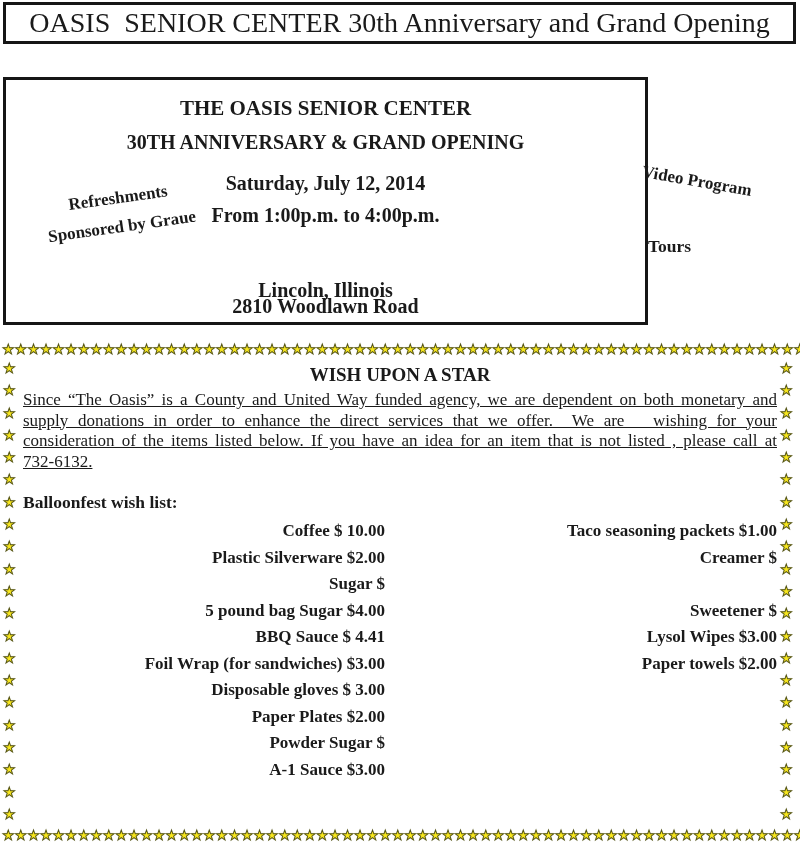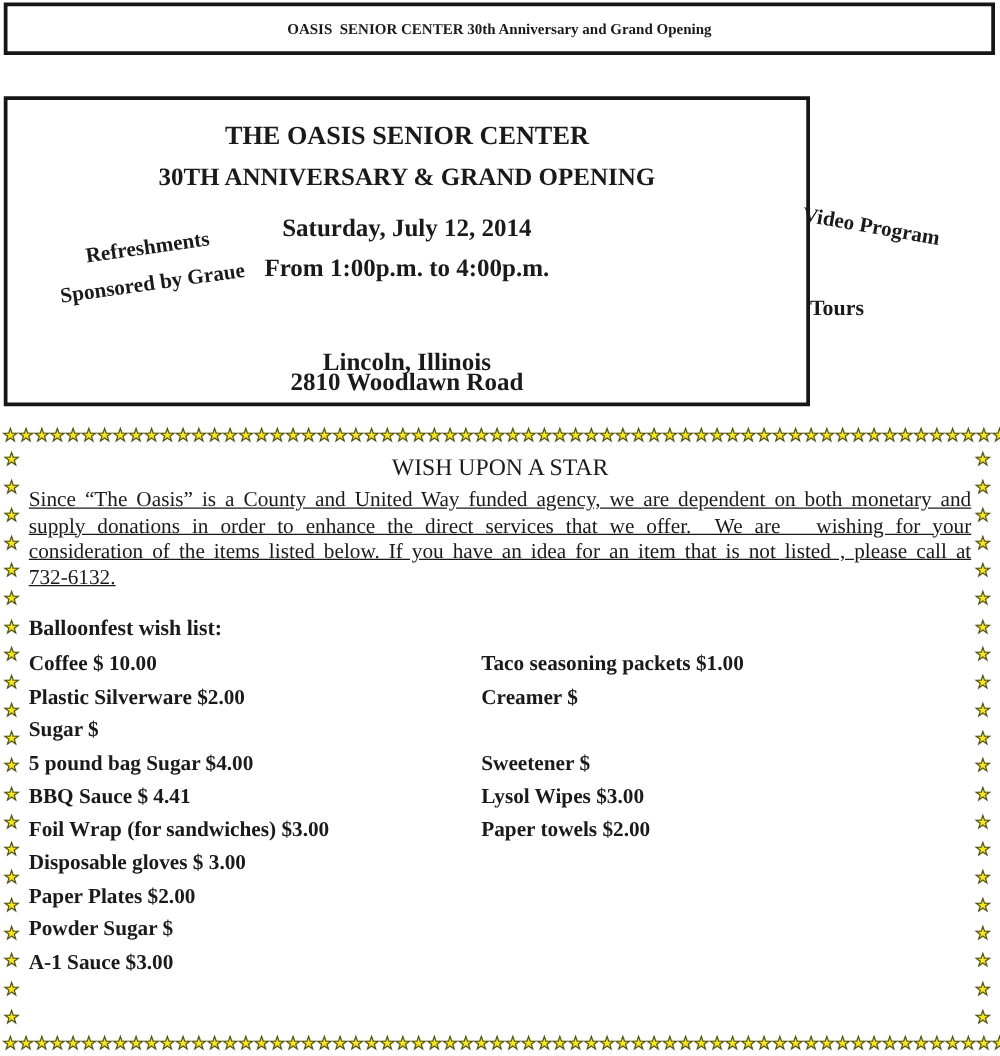--- a/index.html
+++ b/index.html
@@ -8,21 +8,21 @@
     position:relative; width:800px; height:845px; overflow:hidden;
     background:#ffffff; color:#1a1a1a;
     font-family:"Liberation Serif", serif;
   }
   
   .banner {
     position:absolute; left:3px; top:2px; width:793px; height:42px;
     border:3px solid #161616; background:#fff;
     display:flex; align-items:center; justify-content:center;
   }
-  .banner span { font-weight:bold; font-size:12px; white-space:pre; }
+  .banner span { font-weight:normal; font-size:28px; white-space:pre; }
   
   .event-box {
     position:absolute; left:3px; top:77px; width:645px; height:248px;
     border:3px solid #161616; background:#fff;
   }
   .event-box .centerline {
     position:absolute; left:0; width:100%; text-align:center;
     font-weight:bold; white-space:pre;
   }
   .ev-title    { top:16px;  font-size:21px; }
@@ -53,36 +53,36 @@
   .star-row { position:absolute; left:2px; right:2px; display:flex;
               justify-content:space-between; height:15px; }
   .star-top { top:2px; }
   .star-bottom { top:488px; }
   .star-col { position:absolute; top:21px; height:460px; width:16px;
               display:flex; flex-direction:column; justify-content:space-between; }
   .star-left  { left:3px; }
   .star-right { right:4px; }
   .ss-heading {
     position:absolute; left:24px; right:24px; top:24px;
-    text-align:center; font-weight:normal; font-size:19px;
+    text-align:center; font-weight:bold; font-size:19px;
   }
   .ss-paragraph {
     position:absolute; left:23px; right:23px; top:50px;
     font-size:17px; line-height:20.6px;text-decoration:underline;
   }
   .jline { text-align:justify; text-align-last:justify; white-space:pre-wrap; }
   .pline { text-align:left; }
   .ss-list-title {
     position:absolute; left:23px; top:152px;
     font-weight:bold; font-size:17.5px;
   }
   .ss-grid { position:absolute; left:23px; right:23px; top:178px; }
   .ss-grid .row { display:grid; grid-template-columns:362px 1fr; height:26.5px;
                   align-items:center; }
-  .ss-grid .cell { font-weight:bold; font-size:17px; white-space:pre; }
+  .ss-grid .cell { font-weight:bold; font-size:17px; white-space:pre;text-align:right; }
 </style>
 </head>
 <body>
 
 <div class="page">
 
   <div class="banner">
     <span>OASIS&nbsp; SENIOR CENTER 30th Anniversary and Grand Opening</span>
   </div>
 

